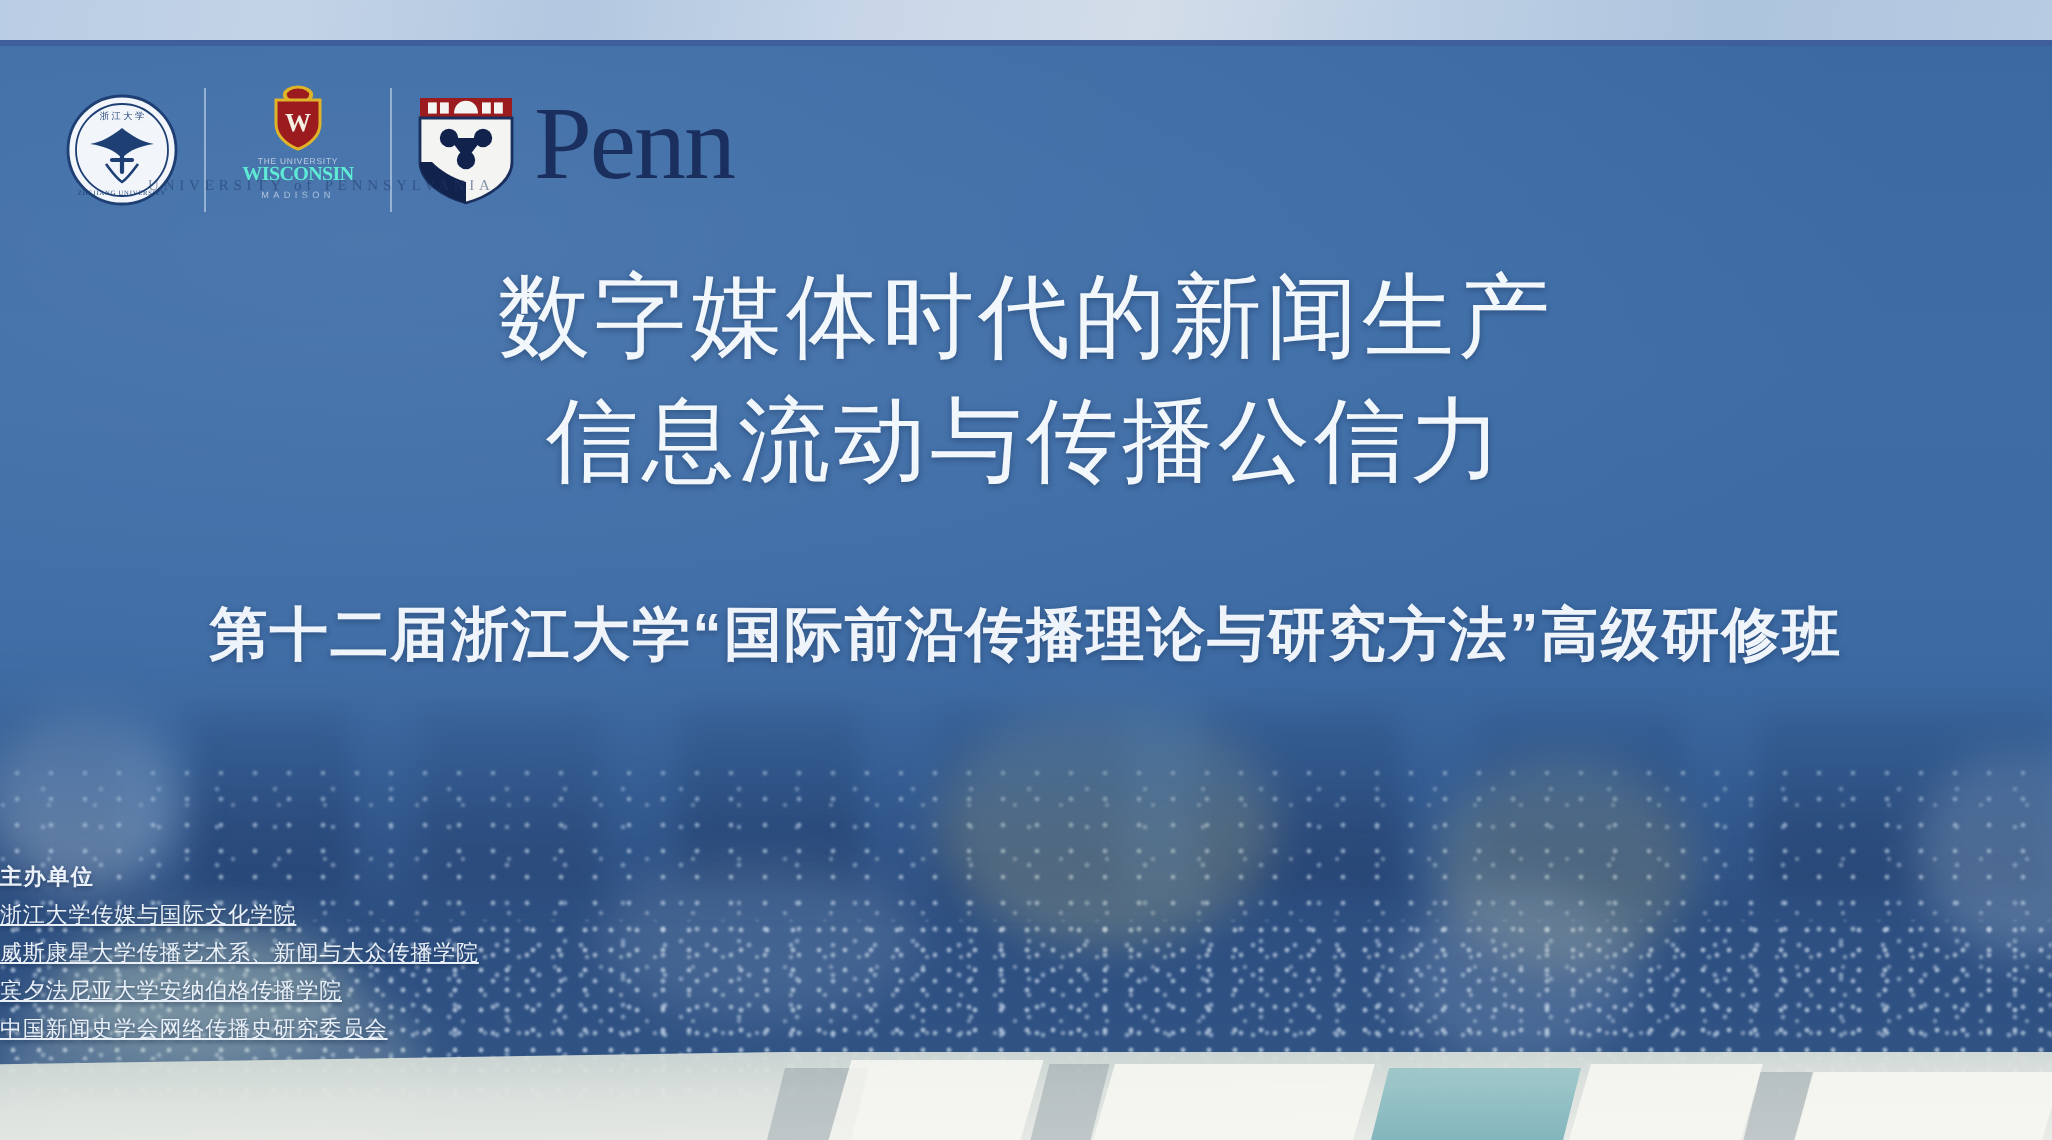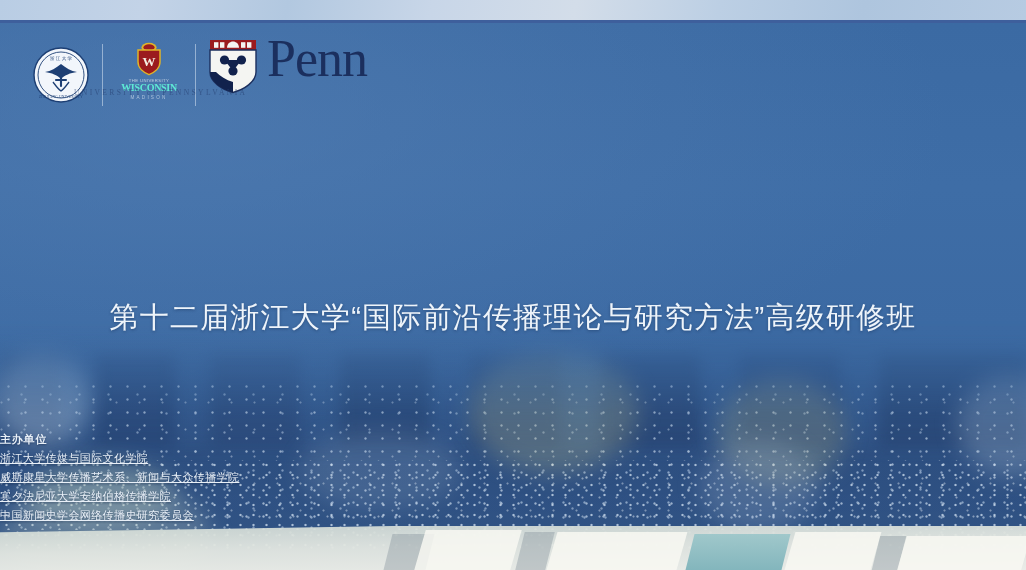--- a/index.html
+++ b/index.html
@@ -208,21 +208,21 @@
     letter-spacing: 2.2px;
     color: #cfdcea;
     margin-top: 1.5px;
     white-space: nowrap;
     opacity: 0.75;
   }
 
   
   .penn {
     display: flex;
-    align-items: flex-start;
+    align-items: center;
     gap: 9px;
     height: 74px;
   }
   .penn-word {
     font-family: "Liberation Serif", "DejaVu Serif", serif;
     font-size: 52px;
     line-height: 0.95;
     color: #1b2f5e;
     letter-spacing: -1px;
     margin-top: -4px;
@@ -253,21 +253,21 @@
   }
   .title-line { display: block; }
 
   .subtitle {
     position: absolute;
     left: 0; top: 298px;
     width: 1026px;
     text-align: center;
     color: #eef4fa;
     font-size: 29px;
-    font-weight: 400;
+    font-weight: 700;
     letter-spacing: 1.2px;
     text-shadow: 0 1px 3px rgba(18,40,78,0.45);
   }
 
   .organizers {
     position: absolute;
     left: 0; top: 430px;
     width: 1026px;
     color: #e9f0f8;
     font-size: 11px;
@@ -373,20 +373,24 @@
           <path d="M16.5 22 L33.5 22 L25 33 Z"></path>
         </g>
       </svg>
       <div style="position:relative;">
         <div class="penn-word">Penn</div>
       </div>
     </div>
   </div>
   <div class="penn-sub">UNIVERSITY of PENNSYLVANIA</div>
 
+  <div class="title">
+    <span class="title-line">数字媒体时代的新闻生产</span>
+    <span class="title-line">信息流动与传播公信力</span>
+  </div>
 
   <div class="subtitle">第十二届浙江大学“国际前沿传播理论与研究方法”高级研修班</div>
 
   <div class="organizers">
     <span class="head">主办单位</span>
     <span class="line">浙江大学传媒与国际文化学院</span>
     <span class="line">威斯康星大学传播艺术系、新闻与大众传播学院</span>
     <span class="line">宾夕法尼亚大学安纳伯格传播学院</span>
     <span class="line">中国新闻史学会网络传播史研究委员会</span>
   </div>

